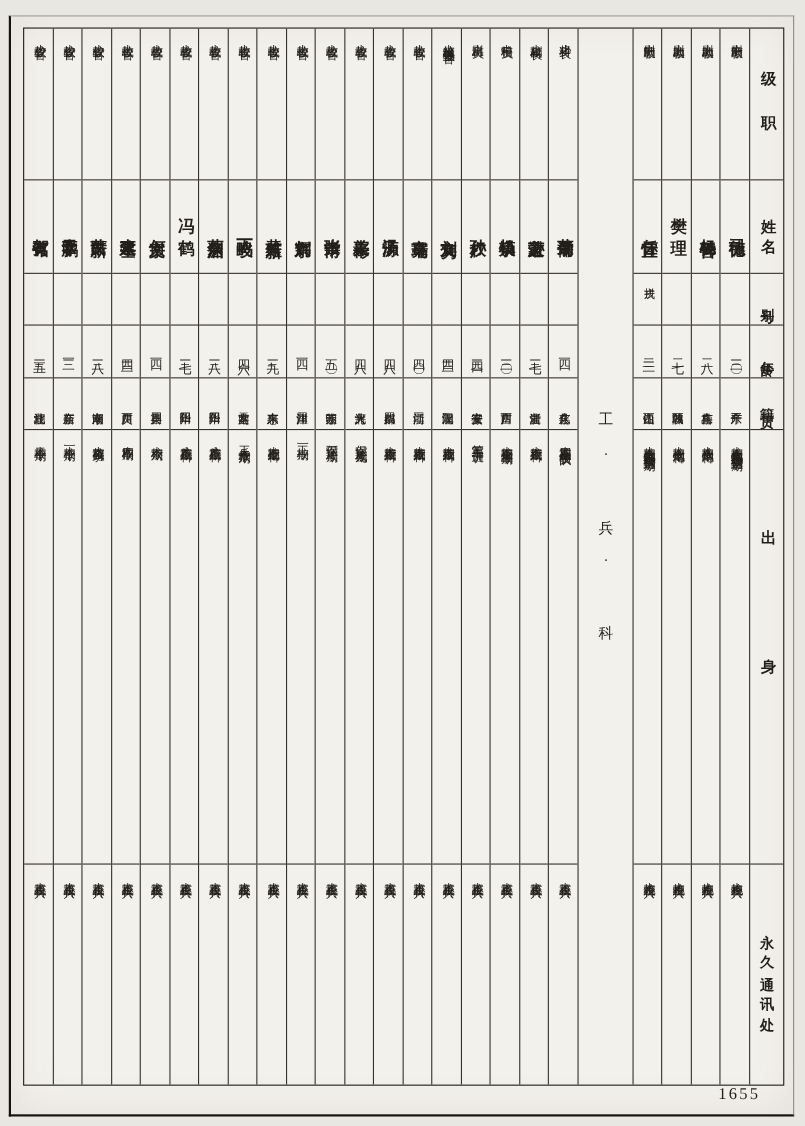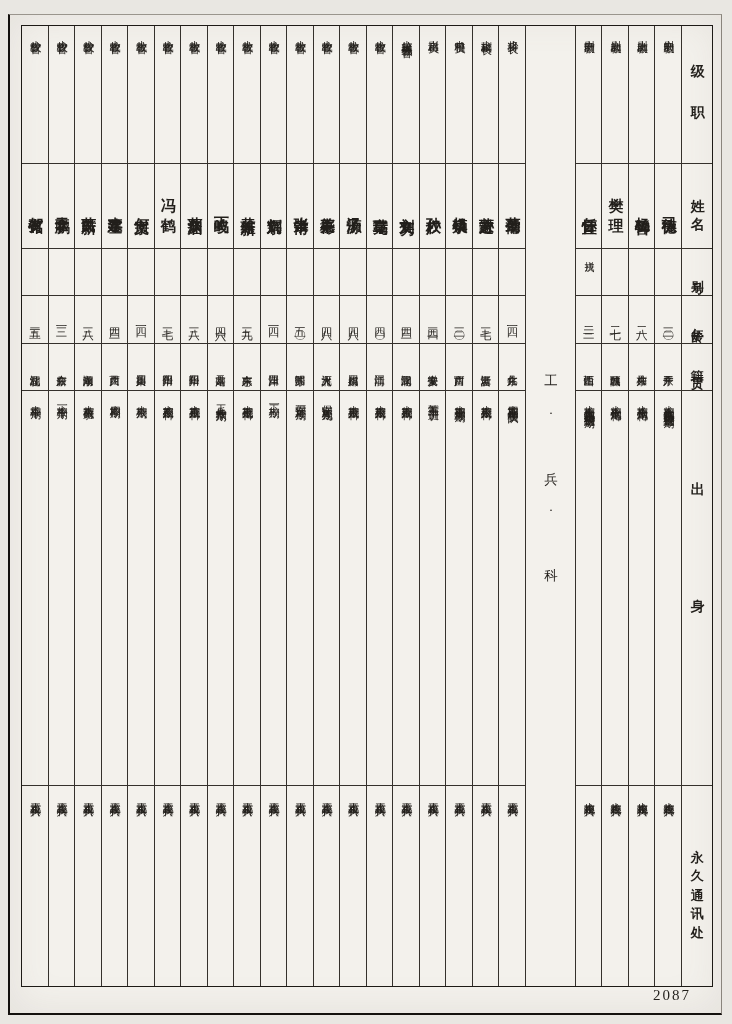--- a/index.html
+++ b/index.html
@@ -302,14 +302,14 @@
       <div class="col person-col">
         <div class="cell r-rank">少校教官</div>
         <div class="cell r-name">贺有铭</div>
         <div class="cell r-alias"></div>
         <div class="cell r-age">三五</div>
         <div class="cell r-origin">湖北枝江</div>
         <div class="cell r-bg">本校十二期</div>
         <div class="cell r-addr">本校工兵科</div>
       </div>
     </div>
-  <div class="page-number">2087</div>
+  <div class="page-number">1655</div>
 </div>
 
 </body></html>

